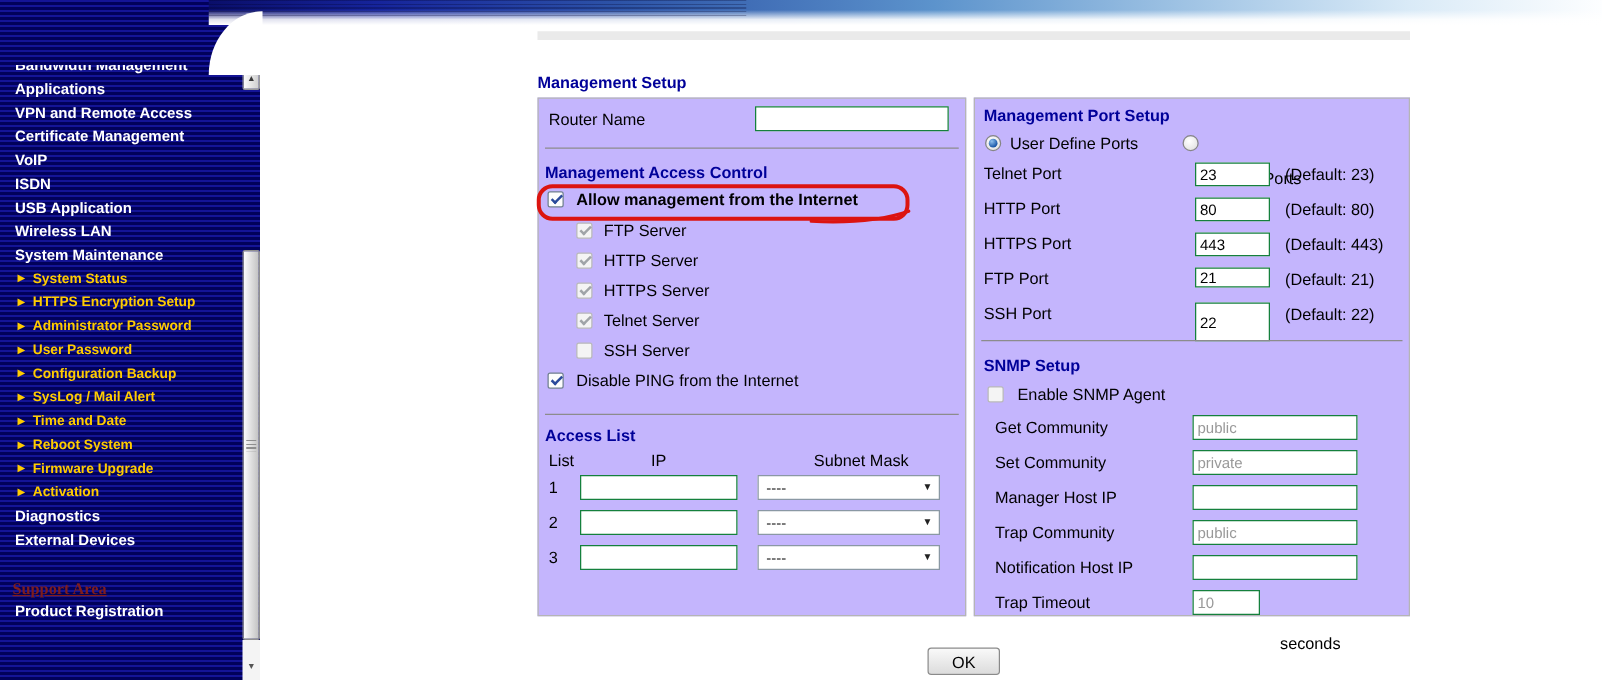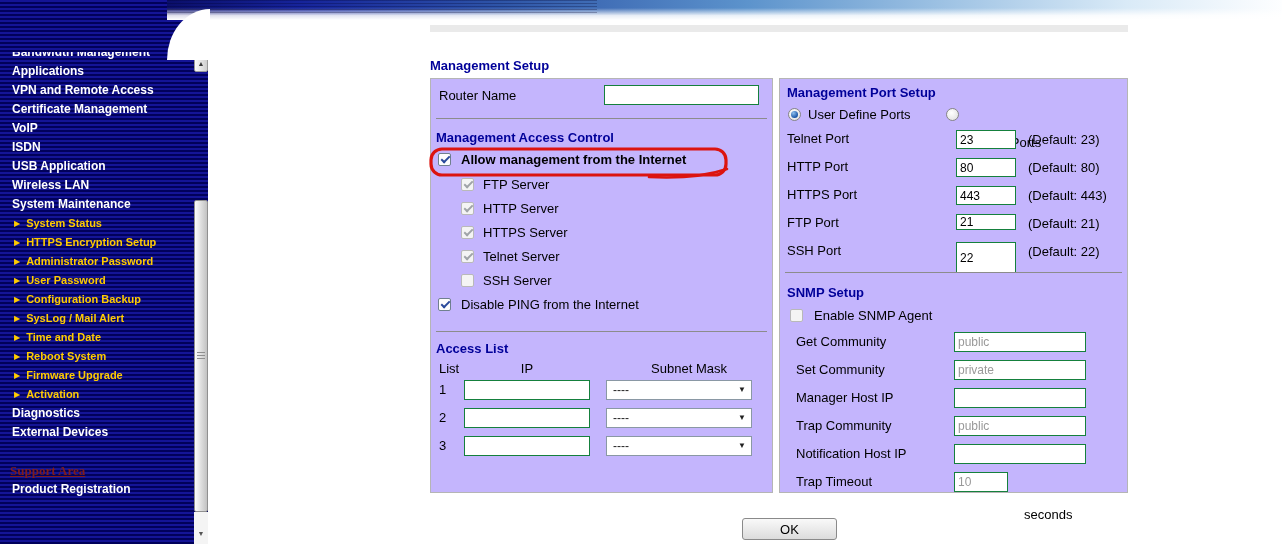--- a/index.html
+++ b/index.html
@@ -69,21 +69,21 @@
   .radio{position:absolute;width:13px;height:13px;box-sizing:border-box;border:1px solid #868686;
       border-radius:50%;background:radial-gradient(circle at 40% 35%,#ffffff,#dcdcdc);}
   .radio.sel::after{content:"";position:absolute;left:2px;top:2px;width:7px;height:7px;border-radius:50%;
       background:radial-gradient(circle at 35% 30%,#8fc0ee,#1a57a8 70%);}
 
   
   .selbox{position:absolute;box-sizing:border-box;border:1px solid #8a98a4;background:#fff;
       font-size:12px;color:#222;line-height:18px;padding-left:6px;}
   .selbox .car{position:absolute;right:5px;top:0;font-size:8px;color:#222;line-height:18px;}
 
-  .okbtn{position:absolute;left:742px;top:518px;width:95px;height:22px;
+  .okbtn{position:absolute;left:742px;top:518px;width:58px;height:22px;
       background:linear-gradient(#f9f9f9,#dcdcdc);border:1px solid #8a8a8a;border-radius:3px;
       font-family:"Liberation Sans",sans-serif;font-size:13px;color:#000;text-align:center;}
 
   .ann{position:absolute;left:424px;top:142px;width:312px;height:42px;pointer-events:none;}
 </style>
 </head>
 <body>
 
 <div id="stage">
 

